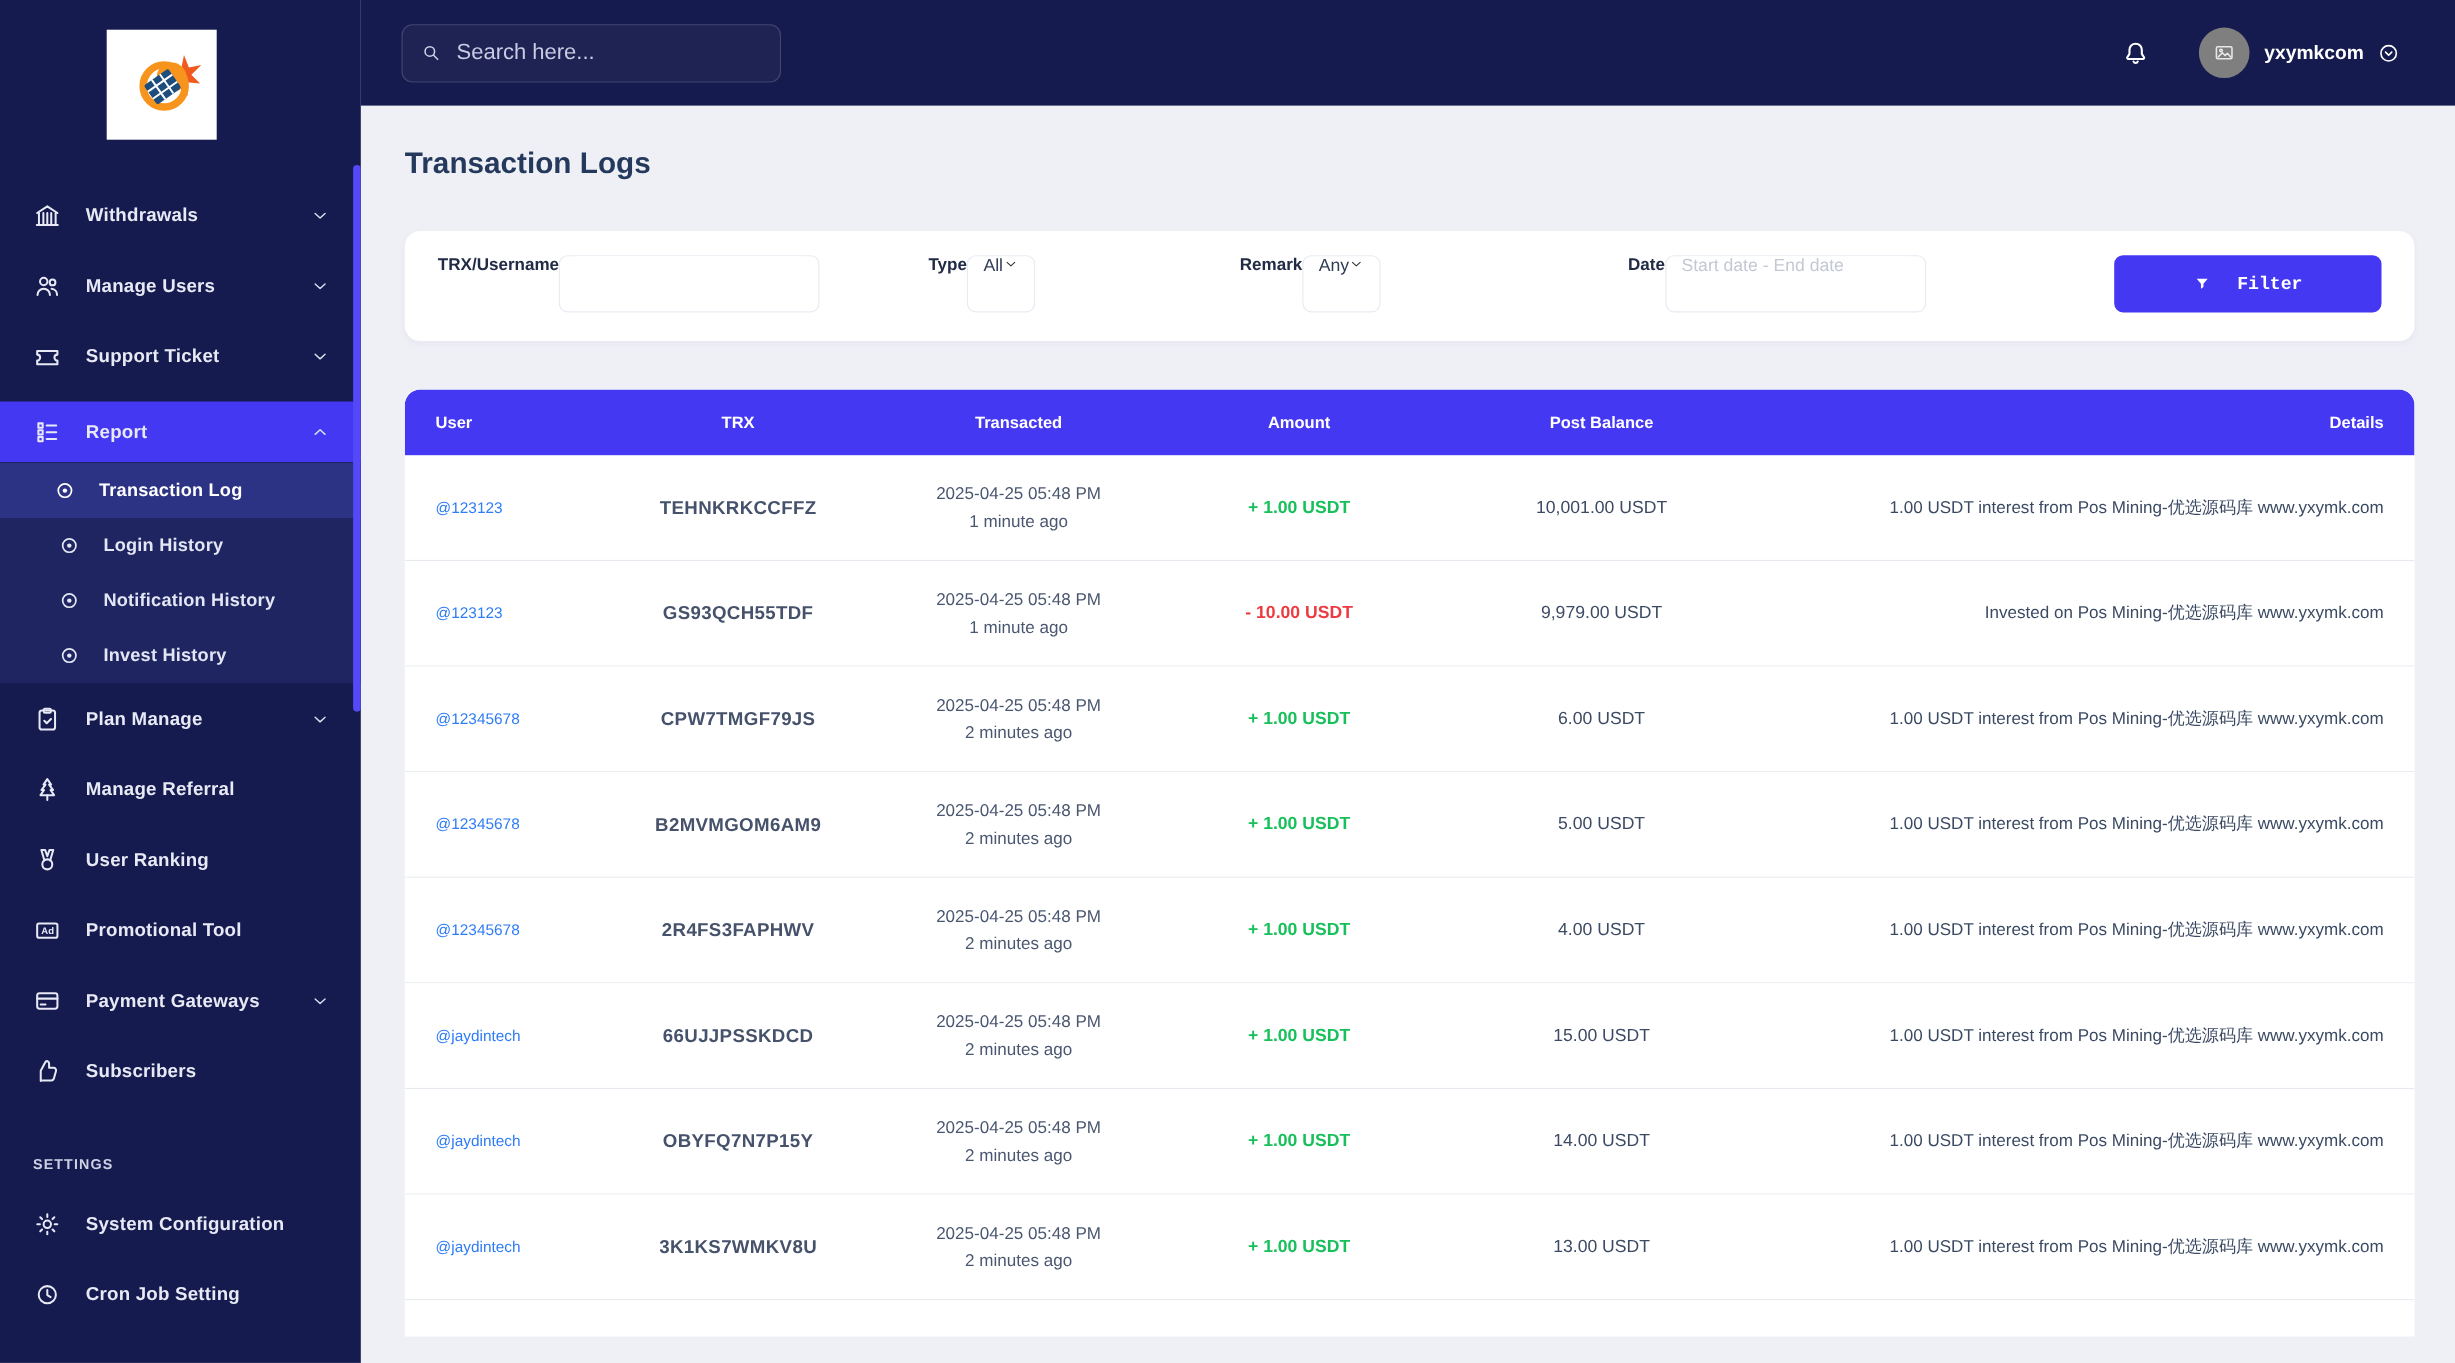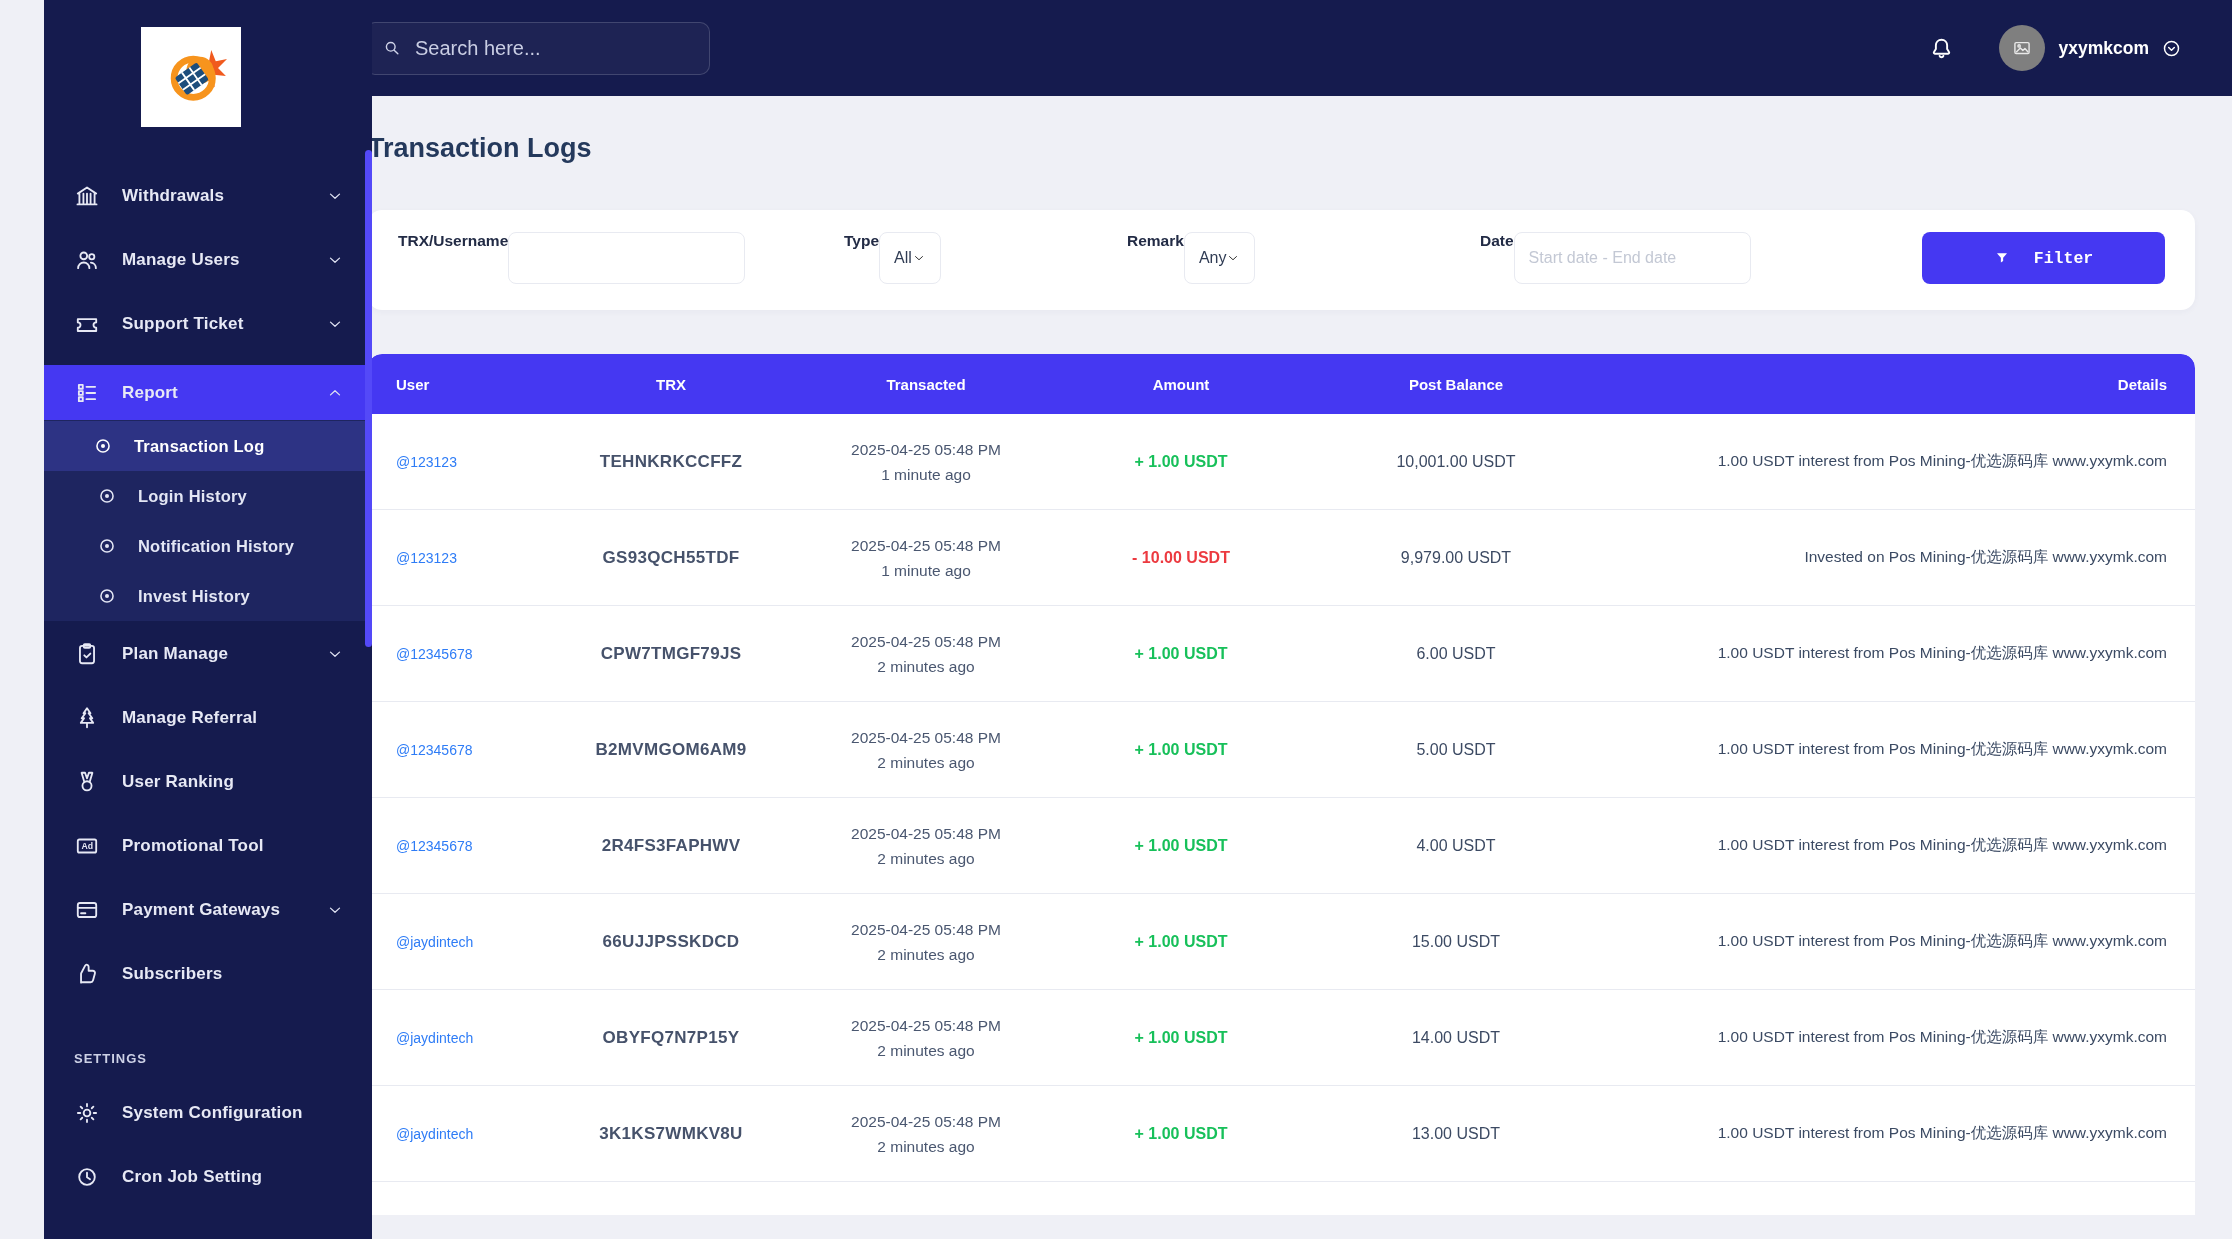--- a/index.html
+++ b/index.html
@@ -2,21 +2,21 @@
 <html style="--accent: #4538f2; --sidebar: #151b4e; --submenu: #1e2560; --submenu-active: #2d3384; --content-bg: #eff0f6; --link: #2e7cf6; --positive: #17c05a; --negative: #ec3a40; --text-dark: #24395c; --border: #e8eaf1; --scrollthumb: #5449f8; --avatar-bg: #7f7f7f;"><head>
 <meta charset="utf-8">
 <style>
   * { margin:0; padding:0; box-sizing:border-box; }
   html,body { width:2232px; height:1239px; overflow:hidden; font-family:"Liberation Sans", sans-serif; background:var(--content-bg,#eff0f6); }
 
   
   .app { position:relative; width:2232px; height:1239px; }
 
   
-  .sidebar { position:absolute; left:0; top:0; width:328px; height:1239px; background:var(--sidebar,#151b4e); z-index:3; overflow:hidden;margin-left:44px; }
+  .sidebar { position:absolute; left:0; top:0; width:328px; height:1239px; background:var(--sidebar,#151b4e); z-index:3; overflow:hidden; }
   .logo-box { width:100px; height:100px; background:#ffffff; margin:27px 0 46px 97px; display:flex; align-items:center; justify-content:center; }
   .logo-mark { width:72px; height:72px; }
   .nav-item { display:flex; align-items:center; height:46px; margin-bottom:18px; padding-left:30px; color:#e7e9f5; cursor:pointer; }
   .nav-item .nicon { width:26px; height:26px; margin-right:22px; display:flex; align-items:center; justify-content:center; color:#e7e9f5; }
   .nav-item .nicon svg { width:26px; height:26px; }
   .nlabel { font-size:17px; font-weight:600; letter-spacing:.2px; flex:1; }
   .chev { width:18px; height:18px; margin-right:28px; color:#dfe2f2; }
   .chev svg { width:18px; height:18px; }
   .nav-item.parent-active { background:var(--accent,#4538f2); height:55px; margin-bottom:0; }
   .submenu { background:var(--submenu,#1e2560); padding:1px 0 0 0; margin-bottom:10px; }
@@ -43,21 +43,21 @@
   .uchev { width:21px; height:21px; color:#ffffff; cursor:pointer; }
   .uchev svg { width:21px; height:21px; }
 
   
   .content { position:absolute; left:328px; top:96px; width:1904px; height:1143px; background:var(--content-bg,#eff0f6); padding:34px 37px 0 40px; }
   .page-title { font-size:27px; font-weight:700; color:var(--text-dark,#24395c); line-height:36px; }
 
   .filter-card { margin-top:44px; background:#ffffff; border-radius:14px; box-shadow:0 2px 6px rgba(40,50,100,0.04); padding:22px 30px 26px 30px; display:flex; gap:30px; align-items:flex-end; width:1827px; }
   .f-field { display:flex; flex-direction:row; }
   .f-label { font-size:15.5px; font-weight:600; color:#222b45; margin-bottom:9px; }
-  .f-control { height:52px; border:1px solid var(--border,#dfe3ec); border-radius:8px; background:#ffffff; display:flex; align-items:center; padding:0 14px; font-size:16px; color:#303c54; }
+  .f-control { height:52px; border:1px solid var(--border,#dfe3ec); border-radius:8px; background:#ffffff; display:flex; align-items:flex-start; padding:0 14px; font-size:16px; color:#303c54; }
   .f-input { border:none; outline:none; width:100%; font-size:16px; color:#303c54; font-family:inherit; }
   .f-input::placeholder { color:#c3c8d4; }
   .f-select { justify-content:space-between; cursor:pointer; }
   .f-select .selchev { width:14px; height:14px; color:#333; }
   .f-select .selchev svg { width:14px; height:14px; }
   .w1 { width:416px; } .w2 { width:253px; } .w3 { width:323px; } .w4 { width:411px; }
   .filter-btn { margin-left:auto; width:243px; height:52px; background:var(--accent,#4538f2); color:#ffffff; border:none; border-radius:8px; font-size:16.5px; font-weight:700; display:flex; align-items:center; justify-content:center; gap:24px; cursor:pointer; font-family:Liberation Mono, monospace; }
   .filter-btn svg { width:16px; height:16px; }
 
   

